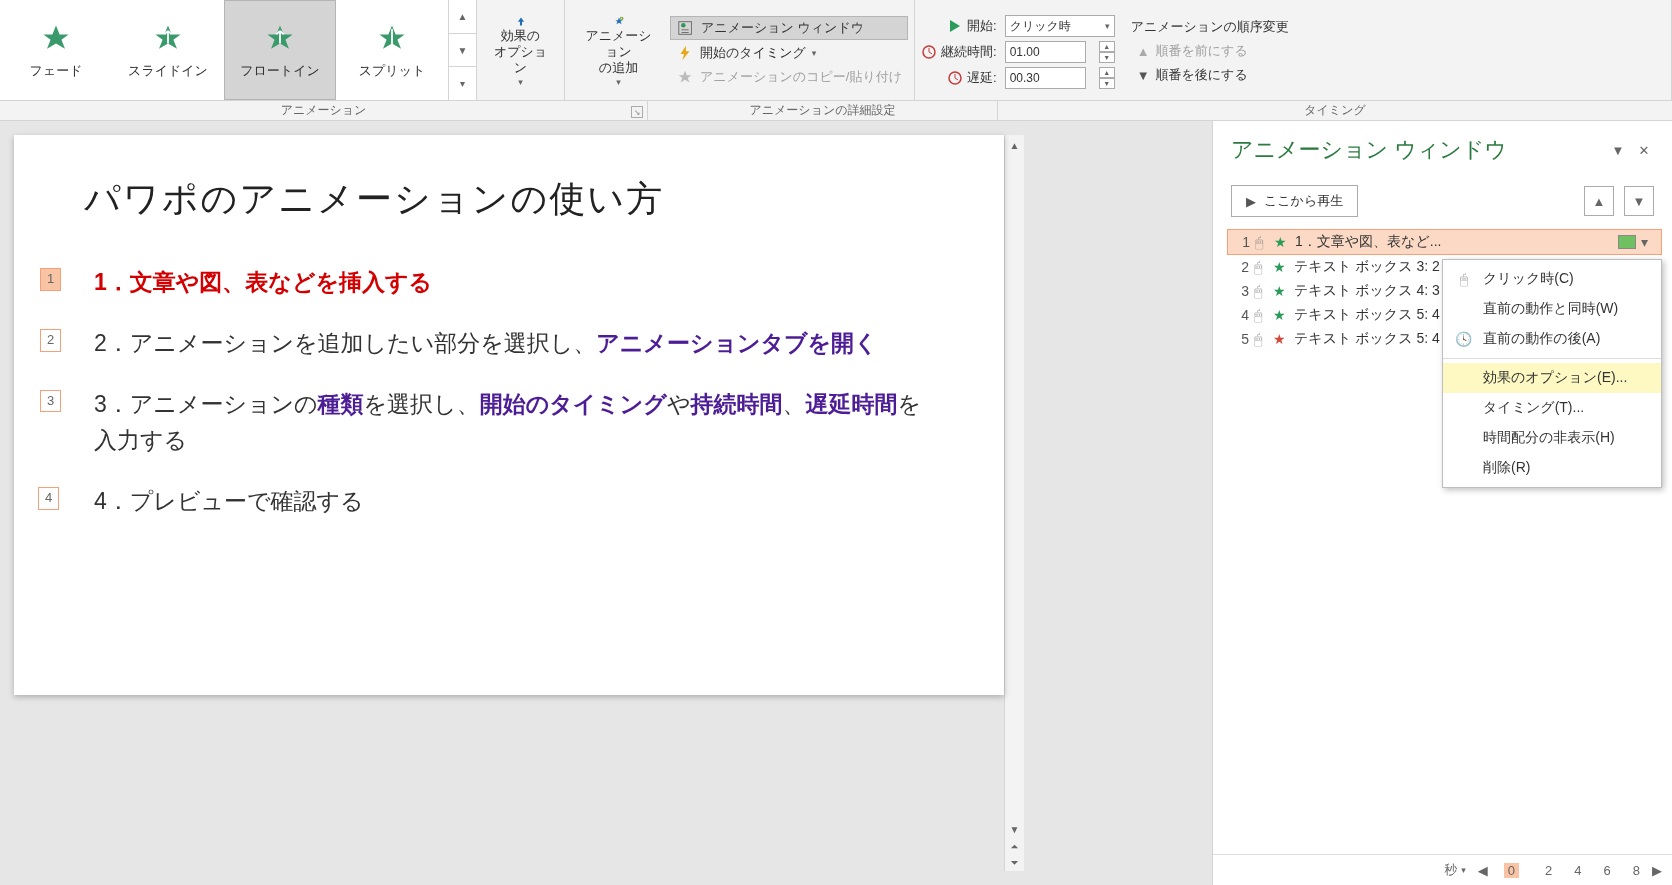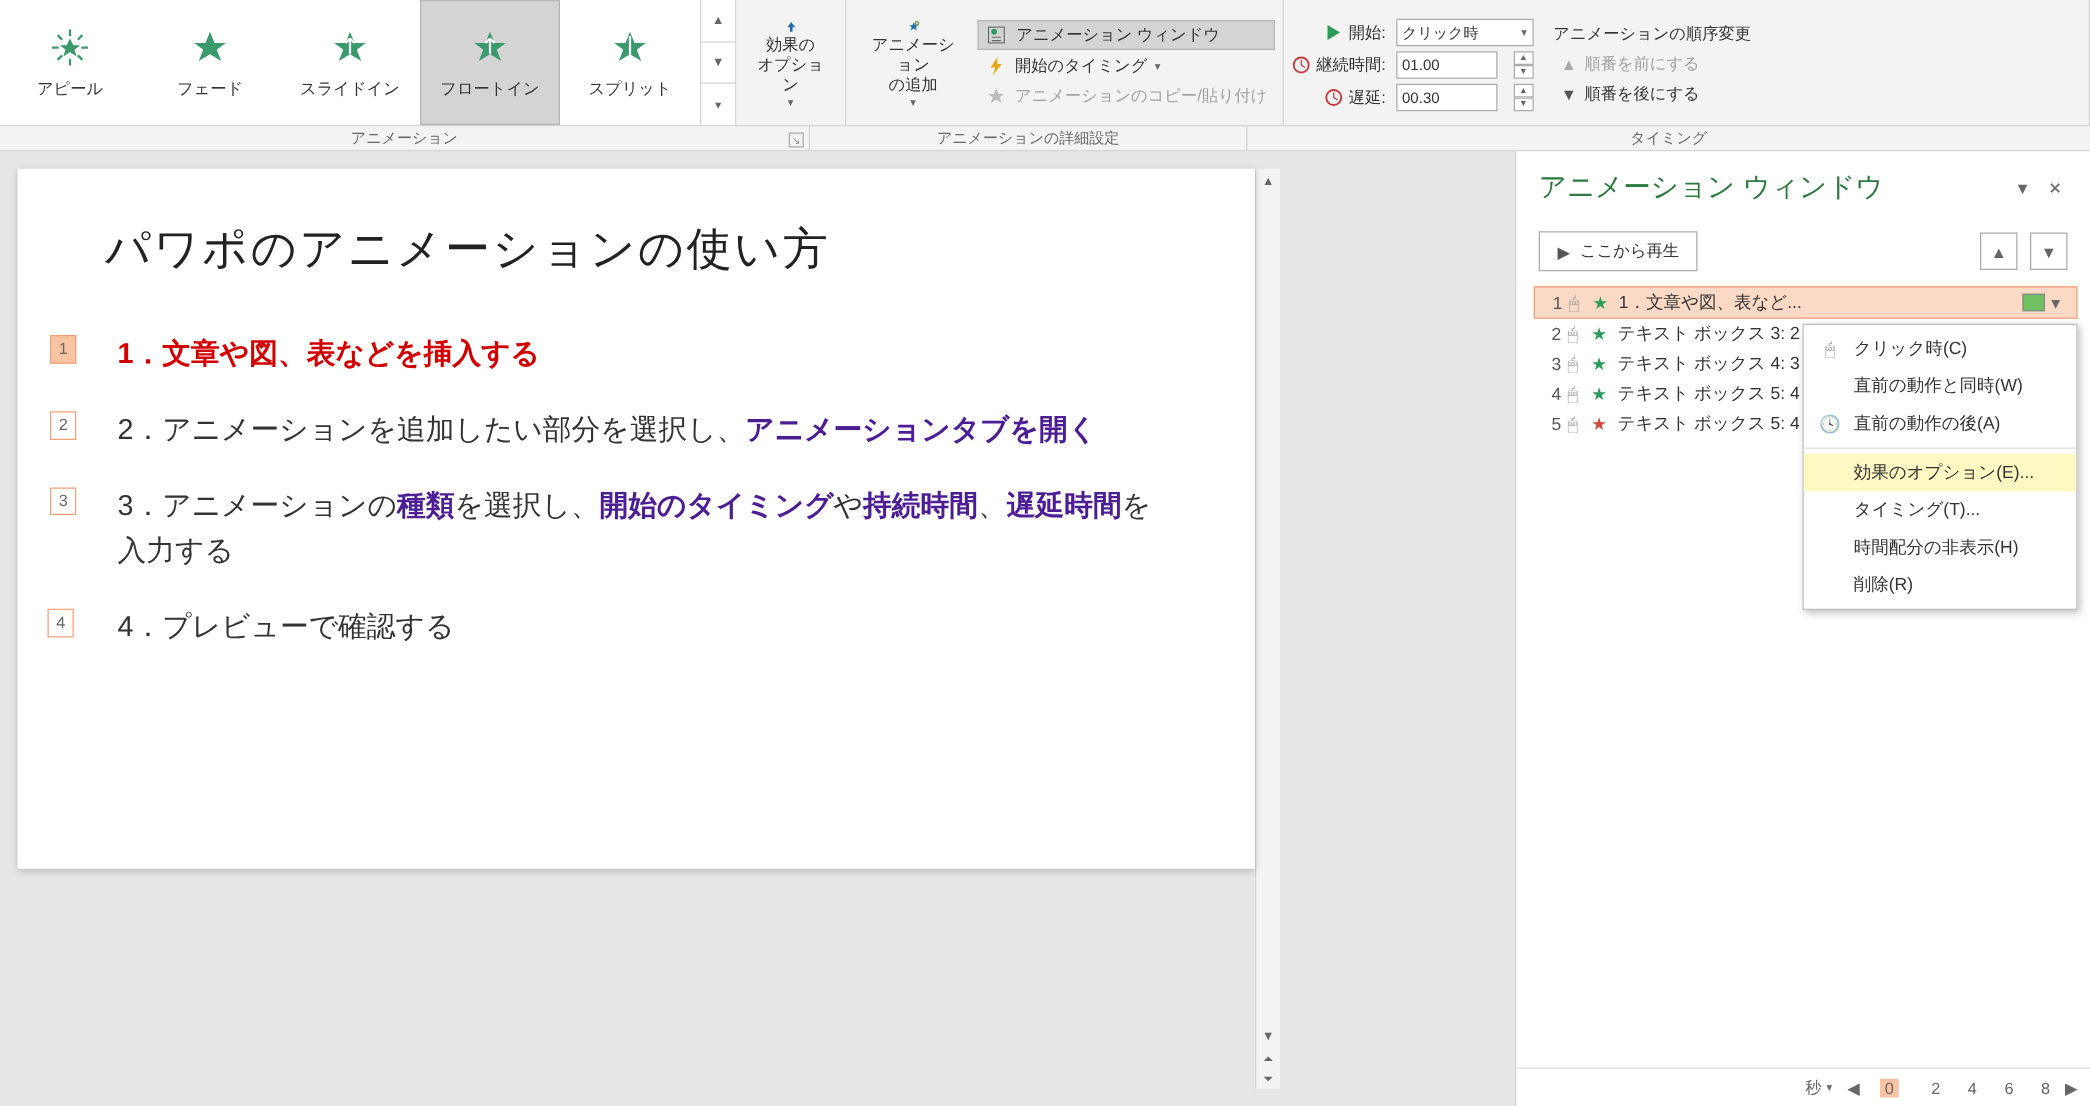--- a/index.html
+++ b/index.html
@@ -98,29 +98,20 @@
   .tlnav { display: flex; gap: 4px; color: #666; }
   .tlnav span { cursor: pointer; }
 </style>
 </head>
 <body>
 
 <div class="ribbon">
 
   <div class="gallery">
     <div class="gallery-items" id="gallery-items">
-        <div class="gal">
-          <svg viewBox="0 0 40 40">
-            <g fill="none" stroke="#3a9a6b" stroke-width="2">
-              <path d="M20 4v6M20 30v6M4 20h6M30 20h6M9 9l4 4M27 27l4 4M31 9l-4 4M13 27l-4 4"></path>
-            </g>
-            <path d="M20 12 L23 18 L29 18 L24 22 L26 28 L20 24 L14 28 L16 22 L11 18 L17 18 Z" fill="#3a9a6b"></path>
-          </svg>
-          <div class="gal-label">アピール</div>
-        </div>
         <div class="gal">
           <svg viewBox="0 0 40 40">
             <path d="M20 6 L24 16 L34 16 L26 22 L30 32 L20 26 L10 32 L14 22 L6 16 L16 16 Z" fill="#3a9a6b"></path>
           </svg>
           <div class="gal-label">フェード</div>
         </div>
         <div class="gal">
           <svg viewBox="0 0 40 40">
             <path d="M20 6 L24 16 L34 16 L26 22 L30 32 L20 26 L10 32 L14 22 L6 16 L16 16 Z" fill="#3a9a6b"></path>
             <path d="M20 12 L20 26 M20 12 L16 16 M20 12 L24 16" fill="none" stroke="#fff" stroke-width="2"></path>

